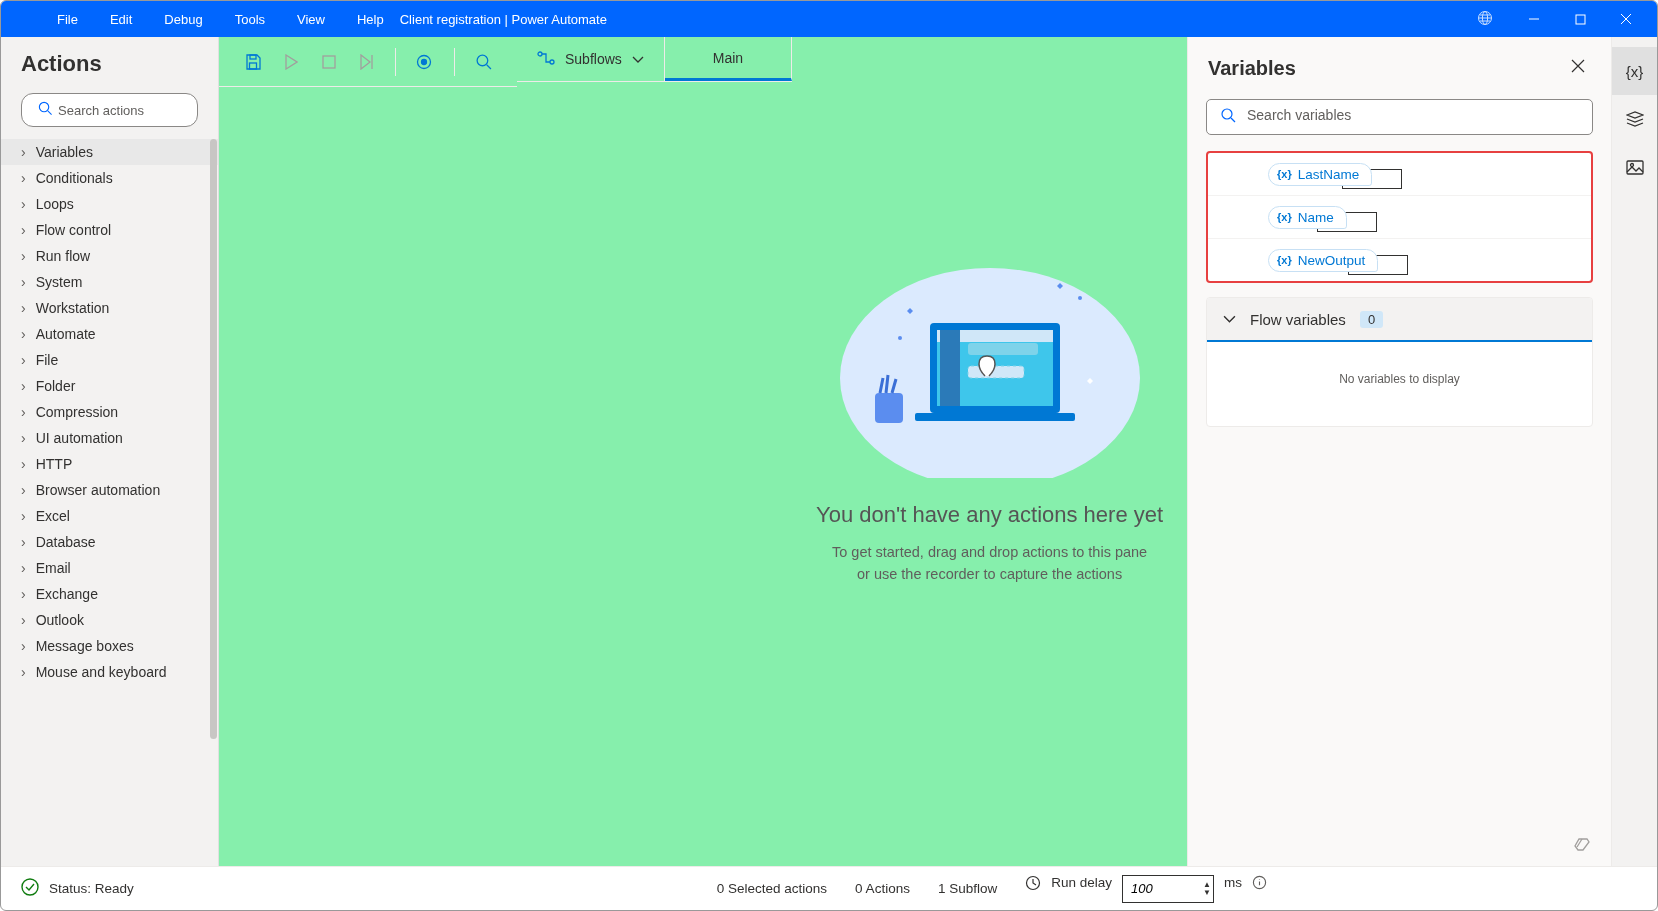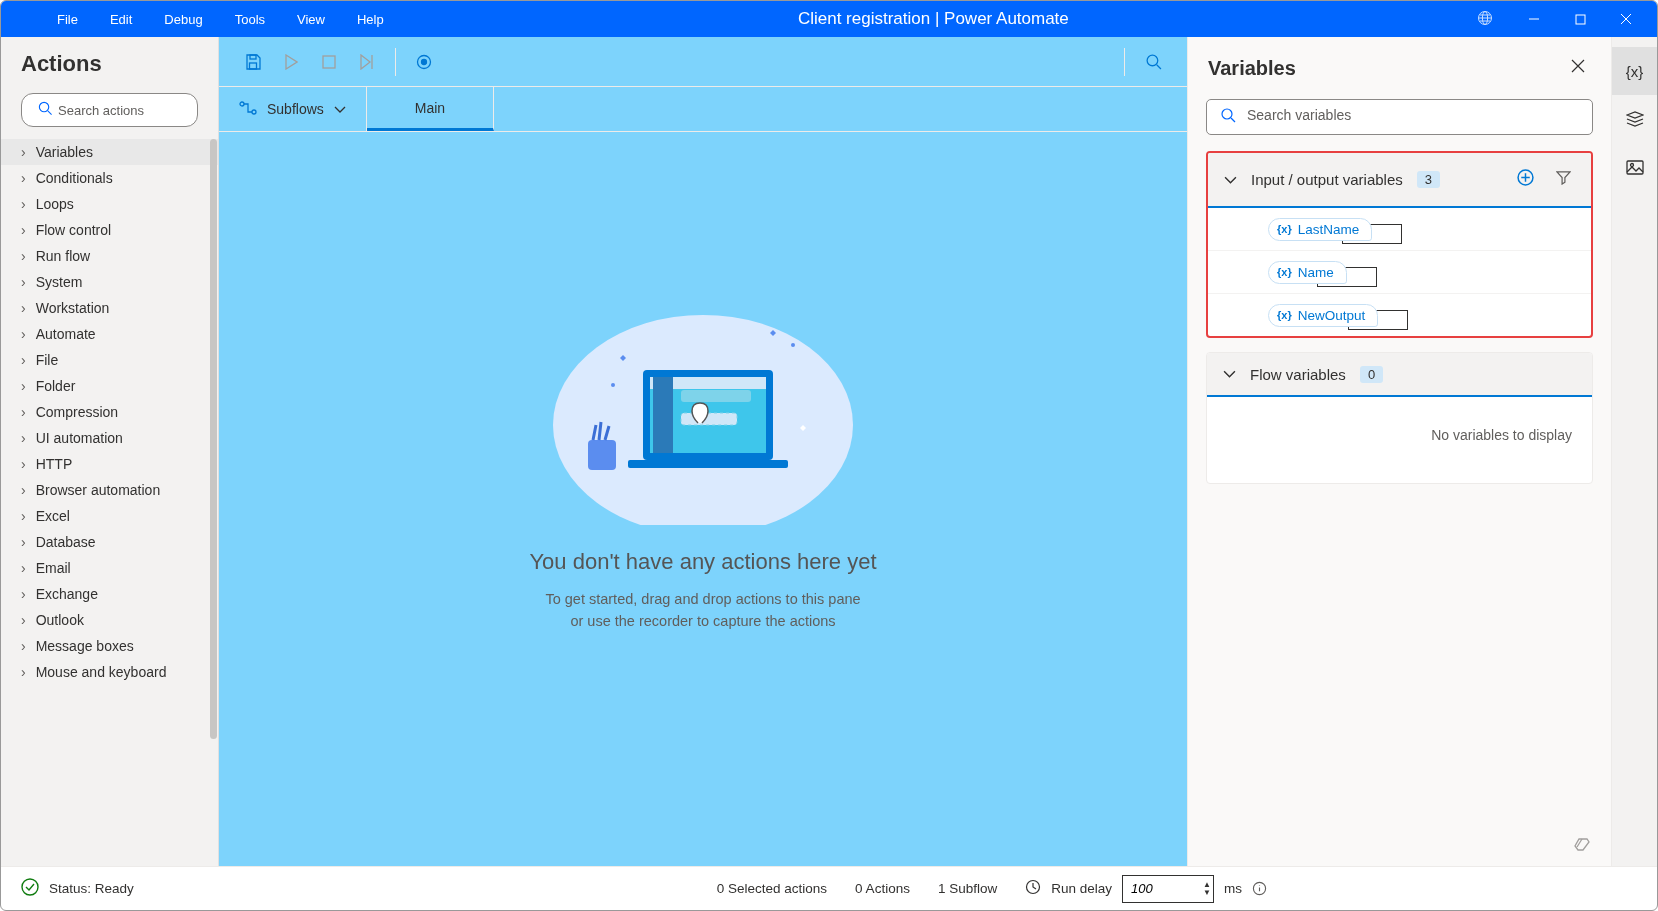--- a/index.html
+++ b/index.html
@@ -2,21 +2,21 @@
 <html><head>
 <meta charset="utf-8">
 <style>
 * { margin: 0; padding: 0; box-sizing: border-box; font-family: 'Segoe UI', Tahoma, sans-serif; }
 body { width: 1658px; height: 911px; overflow: hidden; background: #fff; display: flex; flex-direction: column; border: 1px solid #999; border-radius: 6px;}
 
 
 .titlebar { background: #0066ff; height: 36px; display: flex; align-items: center; color: #fff; font-size: 13px; }
 .menu-items { display: flex; gap: 0; padding-left: 40px; }
 .menu-item { padding: 8px 16px; cursor: pointer; }
-.title-center { flex: 1; text-align: center; font-size: 17px; }
+.title-center { flex: 1; font-size: 13px; }
 .title-right { display: flex; align-items: center; gap: 8px; padding-right: 8px; }
 .env-badge { display: flex; align-items: center; gap: 6px; opacity: .8; padding: 4px 10px; }
 .win-controls { display: flex; }
 .win-btn { width: 46px; height: 36px; display: flex; align-items: center; justify-content: center; cursor: pointer; }
 .win-btn svg { stroke: #fff; }
 
 
 .app-body { flex: 1; display: flex; min-height: 0; }
 
 
@@ -25,21 +25,21 @@
 .actions-search { margin: 6px 20px 12px; position: relative; }
 .actions-search input { width: 100%; height: 34px; padding: 6px 10px 6px 36px; border: 1px solid #8a8886; border-radius: 12px; font-size: 13px; background: #fff; }
 .actions-search .sicon { position: absolute; left: 24px; top: 50%; transform: translate(-50%,-50%); color: #0066ff; }
 .actions-list { flex: 1; overflow-y: auto; position: relative; }
 .action-item { display: flex; align-items: center; gap: 10px; padding: 5px 20px; font-size: 14px; color: #323130; cursor: pointer; }
 .action-item:first-child { background: #e8e8e8; }
 .chev { color: #605e5c; display: inline-flex; }
 .actions-scrollbar { position: absolute; right: 1px; top: 0; width: 7px; height: 600px; background: #c8c6c4; border-radius: 4px; }
 
 
-.center-panel { flex: 1; display: flex; flex-direction: column; background: #7dd3fc; min-width: 0; }
+.center-panel { flex: 1; display: flex; background: #86efac; min-width: 0; }
 .toolbar { height: 50px; display: flex; align-items: center; padding: 0 16px; border-bottom: 1px solid #edebe9; gap: 2px; }
 .tool-btn { width: 36px; height: 36px; display: flex; align-items: center; justify-content: center; color: #0078d4; cursor: pointer; border-radius: 3px; }
 .tool-btn.disabled { color: #a19f9d; }
 .tool-divider { width: 1px; height: 28px; background: #edebe9; margin: 0 8px; }
 .toolbar-spacer { flex: 1; }
 .tabs-row { height: 45px; display: flex; border-bottom: 1px solid #edebe9; }
 .subflows-btn { display: flex; align-items: center; gap: 10px; padding: 0 20px; border-right: 1px solid #edebe9; cursor: pointer; font-size: 14px; color: #323130; }
 .subflows-btn .icon-flow { color: #0078d4; }
 .tab { display: flex; align-items: center; padding: 0 48px; border-right: 1px solid #edebe9; border-bottom: 3px solid #0078d4; font-size: 14px; color: #323130; cursor: pointer; }
 
@@ -67,21 +67,21 @@
 .vars-section-header .hbtn.muted { color: #605e5c; }
 
 .var-list { }
 .var-row { border-bottom: 1px solid #f3f2f1; padding: 6px 40px 6px 60px; }
 .var-row:last-child { border-bottom: none; }
 .var-pill-wrap { display: inline-flex; align-items: center; }
 .var-pill { display: inline-flex; align-items: center; gap: 6px; border: 1px solid #c7e0f4; background: #fff; border-radius: 16px 16px 4px 16px; padding: 3px 12px 3px 8px; font-size: 13.5px; color: #0078d4; position: relative; z-index: 2; }
 .var-pill .xicon { color: #0078d4; font-size: 11px; font-weight: 600; }
 .var-value-box { display: inline-block; border: 1px solid #323130; background: #fff; height: 20px; width: 60px; margin-left: -30px; margin-top: 10px; vertical-align: bottom; }
 
-.vars-empty { padding: 30px 20px 40px; text-align: right; color: #605e5c; font-size: 14px; }
+.vars-empty { padding: 30px 20px 40px; text-align: center; color: #605e5c; font-size: 12px; }
 .eraser { text-align: right; padding: 4px 20px 0; color: #a19f9d; }
 
 
 .right-rail { width: 46px; background: #f3f2f1; border-left: 1px solid #edebe9; display: flex; flex-direction: column; align-items: center; padding-top: 10px; }
 .rail-btn { width: 46px; height: 48px; display: flex; align-items: center; justify-content: center; color: #323130; cursor: pointer; }
 .rail-btn.active { background: #e0e0e0; }
 
 
 .status-bar { height: 44px; border-top: 1px solid #edebe9; display: flex; align-items: center; padding: 0 20px; font-size: 13.5px; color: #323130; gap: 24px; }
 .status-left { display: flex; align-items: center; gap: 10px; }
@@ -342,39 +342,20 @@
       <span class="sicon">
         <svg width="16" height="16" viewBox="0 0 16 16" fill="none" stroke="#0066ff" stroke-width="1.2">
             <circle cx="7" cy="7" r="5"></circle>
             <path d="M11 11l4 4"></path>
           </svg>
       </span>
       <input type="text" placeholder="Search variables" style="">
     </div>
 
     <div class="vars-section highlighted">
-      <div class="vars-section-header">
-        <span><svg width="13" height="9" viewBox="0 0 12 8" fill="none" stroke="#323130" stroke-width="1.3">
-              <path d="M1 1l5 5 5-5"></path>
-            </svg></span>
-        <span class="title">Input / output variables</span>
-        <span class="vars-badge">3</span>
-        <span class="spacer"></span>
-        <span class="hbtn">
-          <svg width="17" height="17" viewBox="0 0 16 16" fill="none" stroke="#0078d4" stroke-width="1.4">
-              <circle cx="8" cy="8" r="7"></circle>
-              <path d="M8 4v8M4 8h8"></path>
-            </svg>
-        </span>
-        <span class="hbtn muted">
-          <svg width="15" height="15" viewBox="0 0 16 16" fill="none" stroke="#605e5c" stroke-width="1.3">
-              <path d="M1 2h14l-5.5 6v5l-3 2v-7z"></path>
-            </svg>
-        </span>
-      </div>
       <div class="var-list">
         <div class="var-row">
           <span class="var-pill-wrap">
             <span class="var-pill">
                 <span class="xicon">{x}</span>
                 <span>LastName</span>
               </span>
             <span class="var-value-box"></span>
           </span>
         </div>
@@ -448,21 +429,21 @@
           <circle cx="9" cy="9" r="8"></circle>
           <path d="M5 9l3 3 5-6"></path>
         </svg>
     </span>
     <span>Status: Ready</span>
   </div>
   <div class="status-center">
     <span>0 Selected actions</span>
     <span>0 Actions</span>
     <span>1 Subflow</span>
-    <span style="display:flex;align-items:center;gap:10px;">
+    <span style="display:flex;align-items:flex-start;gap:10px;">
       <span><svg width="16" height="16" viewBox="0 0 16 16" fill="none" stroke="#323130" stroke-width="1.2">
             <circle cx="8" cy="8" r="6.5"></circle>
             <path d="M8 4v4l3 2"></path>
           </svg></span>
       <span>Run delay</span>
       <span class="delay-wrap">
         <input class="delay-input" type="text" value="100" style="">
         <span class="delay-spin">▲<br>▼</span>
       </span>
       <span>ms</span>

